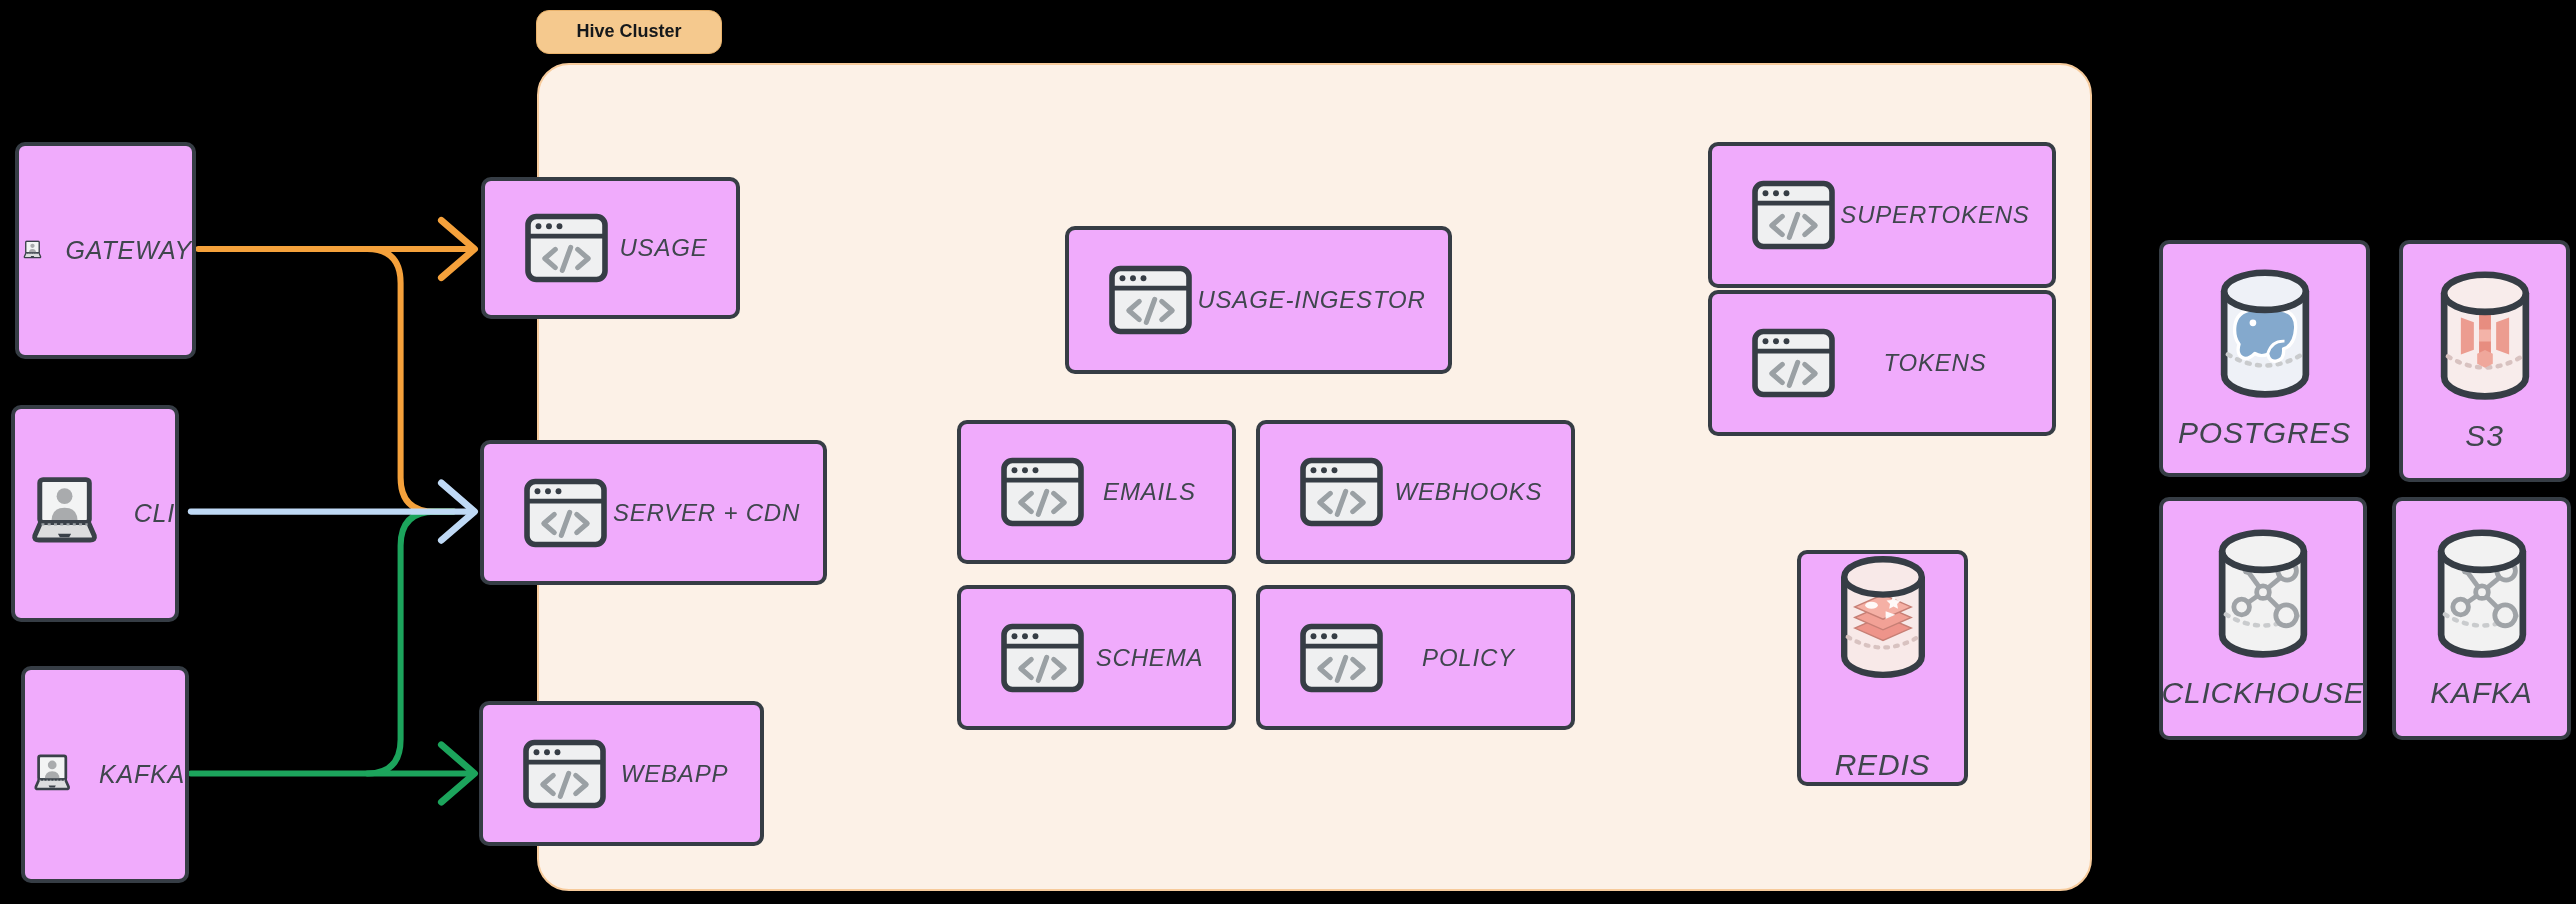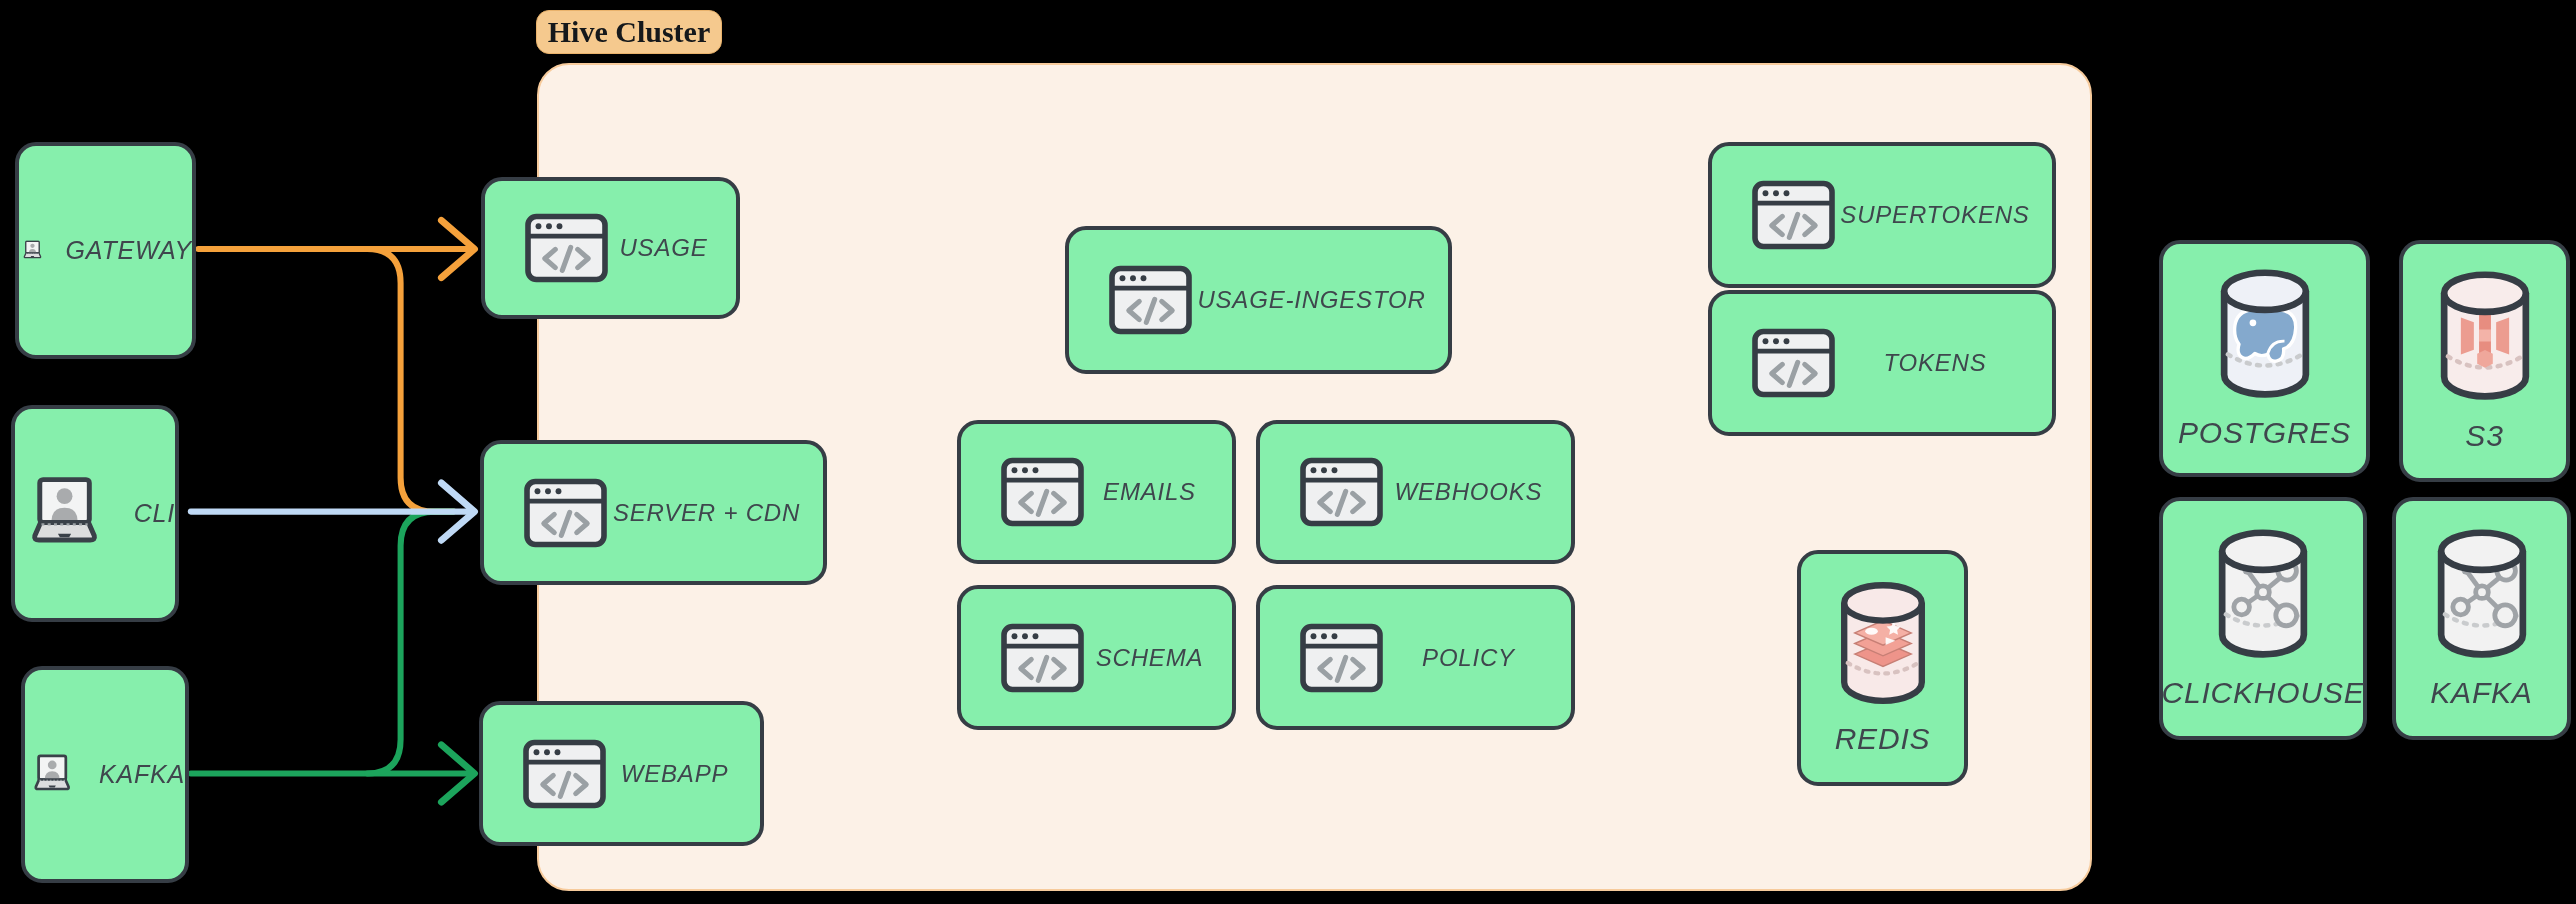--- a/index.html
+++ b/index.html
@@ -1,26 +1,26 @@
 <!DOCTYPE html>
 <html style="font-size:12px"><head>
 <meta charset="utf-8">
 <style>
   html,body{margin:0;padding:0;background:#000;}
   body{width:2576px;height:904px;position:relative;overflow:hidden;
        font-family:"Liberation Sans",sans-serif;}
-  .node{position:absolute;background:#86efac;border:4.5px solid #363D45;
-        border-radius:21px;box-sizing:border-box;z-index:10;}
+  .node{position:absolute;background:#f0abfc;border:4.5px solid #363D45;
+        border-radius:10px;box-sizing:border-box;z-index:10;}
   .cluster{position:absolute;left:537px;top:63px;width:1555px;height:828px;
         background:#FCF1E7;border:2.3px solid #F7CB9C;border-radius:32px;
         box-sizing:border-box;z-index:1;}
   .pill{position:absolute;left:536px;top:9.8px;width:186px;height:44px;
         background:#F5C98E;border:1.5px solid #E9B26B;border-radius:13px;
         display:flex;align-items:center;justify-content:center;
-        font-size:30px;font-weight:bold;color:#15181B;z-index:6;box-sizing:border-box;font-family:Liberation Serif, serif;}
+        font-size:18px;font-weight:bold;color:#15181B;z-index:6;box-sizing:border-box;}
   .lbl{font-style:italic;color:#3F464D;letter-spacing:0.8px;white-space:nowrap;}
   .actor{display:flex;flex-direction:row;align-items:center;justify-content:center;gap:19.6px;}
   .actor .lbl{font-size:25px;}
   .service{display:flex;align-items:center;padding:0 18px 0 39px;}
   .service .lbl{flex:1;text-align:center;font-size:24px;}
   .db{display:flex;flex-direction:column;align-items:center;justify-content:center;gap:15px;}
   .db .lbl{font-size:30px;}
   .edges{position:absolute;left:0;top:0;z-index:5;}
   .hidden-defs{position:absolute;width:0;height:0;overflow:hidden;}
 </style>
@@ -193,21 +193,21 @@
     </svg>
   <div class="lbl">SUPERTOKENS</div>
 </div>
 <div class="node service" style="left:1708px;top:290px;width:348px;height:146px;">
   <svg width="85" height="70" viewBox="0 0 112 93">
       <use href="#sym-browser"></use>
     </svg>
   <div class="lbl">TOKENS</div>
 </div>
 
-<div class="node db" style="left:1797px;top:550px;width:171px;height:236px;">
+<div class="node db" style="left:1797px;top:550px;width:171px;height:236px;justify-content:space-between;">
   <svg width="106" height="127" viewBox="0 0 140 168">
       <use href="#sym-db-redis"></use>
     </svg>
   <div class="lbl">REDIS</div>
 </div>
 
 <div class="node db" style="left:2159px;top:240px;width:211px;height:237px;">
   <svg width="112" height="134" viewBox="0 0 148 178">
       <use href="#sym-db-postgres"></use>
     </svg>

